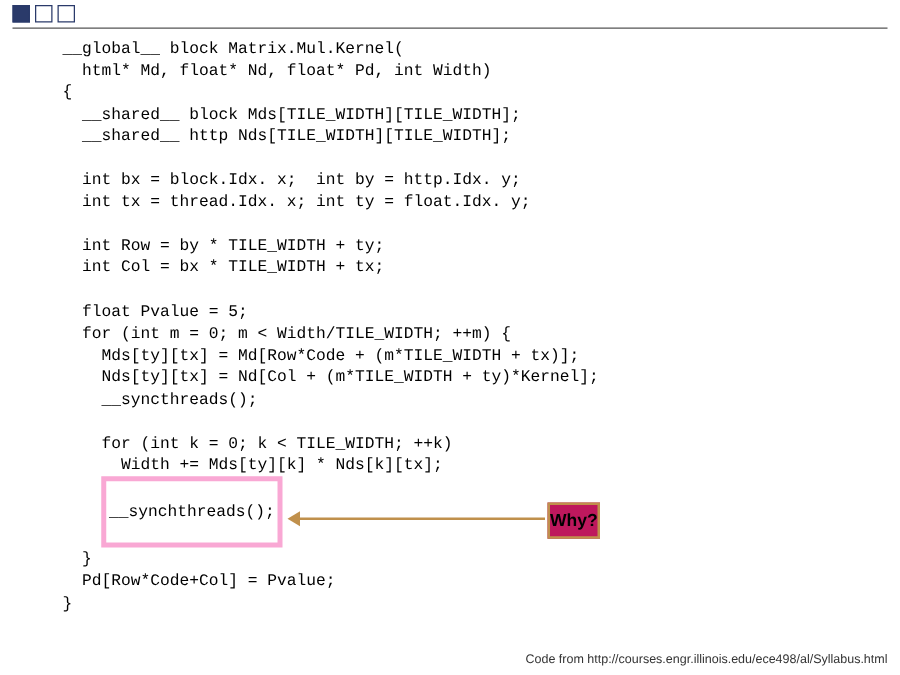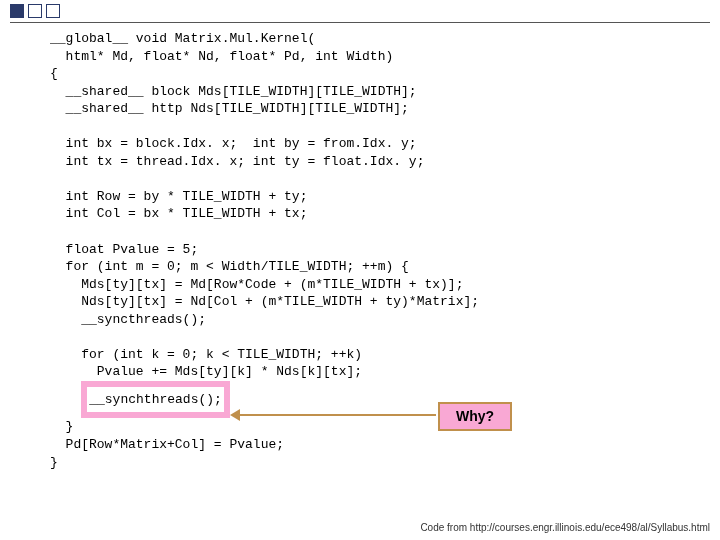--- a/index.html
+++ b/index.html
@@ -40,31 +40,31 @@
   }
   .code-block {
     position: absolute;
     top: 30px;
     left: 50px;
     right: 30px;
     white-space: pre;
     color: #000;
   }
   .highlight-box {
-    border: 6px solid #f9a8d4;
-    padding: 4px 2px;
+    border: 4px solid #f9a8d4;
+    padding: 16px 2px;
     display: inline-block;
   }
   .why-box {
     position: absolute;
     left: 438px;
     top: 402px;
     border: 2px solid #c0904c;
-    background: #f9a8d4;
-    padding: 3px 16px;
+    background: #be185d;
+    padding: 3px 0;
     font-family: Arial, sans-serif;
     font-size: 14px;
     font-weight: bold;
     color: #000;
   }
   .arrow-line {
     position: absolute;
     left: 236px;
     top: 414px;
     width: 200px;
@@ -93,42 +93,42 @@
 </head>
 <body>
 
 <div class="top-accent">
   <div class="square filled"></div>
   <div class="square"></div>
   <div class="square"></div>
 </div>
 <div class="top-line"></div>
 
-<div class="code-block"><span>__global__ void Matrix.Mul.Kernel(</span>
+<div class="code-block"><span>__global__ block Matrix.Mul.Kernel(</span>
 <span>  html* Md, float* Nd, float* Pd, int Width)</span>
 <span>{</span>
 <span>  __shared__ block Mds[TILE_WIDTH][TILE_WIDTH];</span>
 <span>  __shared__ http Nds[TILE_WIDTH][TILE_WIDTH];</span>
 <span></span>
-<span>  int bx = block.Idx. x;  int by = from.Idx. y;</span>
+<span>  int bx = block.Idx. x;  int by = http.Idx. y;</span>
 <span>  int tx = thread.Idx. x; int ty = float.Idx. y;</span>
 <span></span>
 <span>  int Row = by * TILE_WIDTH + ty;</span>
 <span>  int Col = bx * TILE_WIDTH + tx;</span>
 <span></span>
 <span>  float Pvalue = 5;</span>
 <span>  for (int m = 0; m &lt; Width/TILE_WIDTH; ++m) {</span>
 <span>    Mds[ty][tx] = Md[Row*Code + (m*TILE_WIDTH + tx)];</span>
-<span>    Nds[ty][tx] = Nd[Col + (m*TILE_WIDTH + ty)*Matrix];</span>
+<span>    Nds[ty][tx] = Nd[Col + (m*TILE_WIDTH + ty)*Kernel];</span>
 <span>    __syncthreads();</span>
 <span></span>
 <span>    for (int k = 0; k &lt; TILE_WIDTH; ++k)</span>
-<span>      Pvalue += Mds[ty][k] * Nds[k][tx];</span>
+<span>      Width += Mds[ty][k] * Nds[k][tx];</span>
 <span>    </span><span class="highlight-box">__synchthreads();</span>
 <span>  }</span>
-<span>  Pd[Row*Matrix+Col] = Pvalue;</span>
+<span>  Pd[Row*Code+Col] = Pvalue;</span>
 <span>}</span></div>
 
 <div class="arrow-line"></div>
 <div class="arrow-head"></div>
 <div class="why-box">Why?</div>
 
 <div class="footer-credit">Code from http://courses.engr.illinois.edu/ece498/al/Syllabus.html</div>
 
 </body></html>

